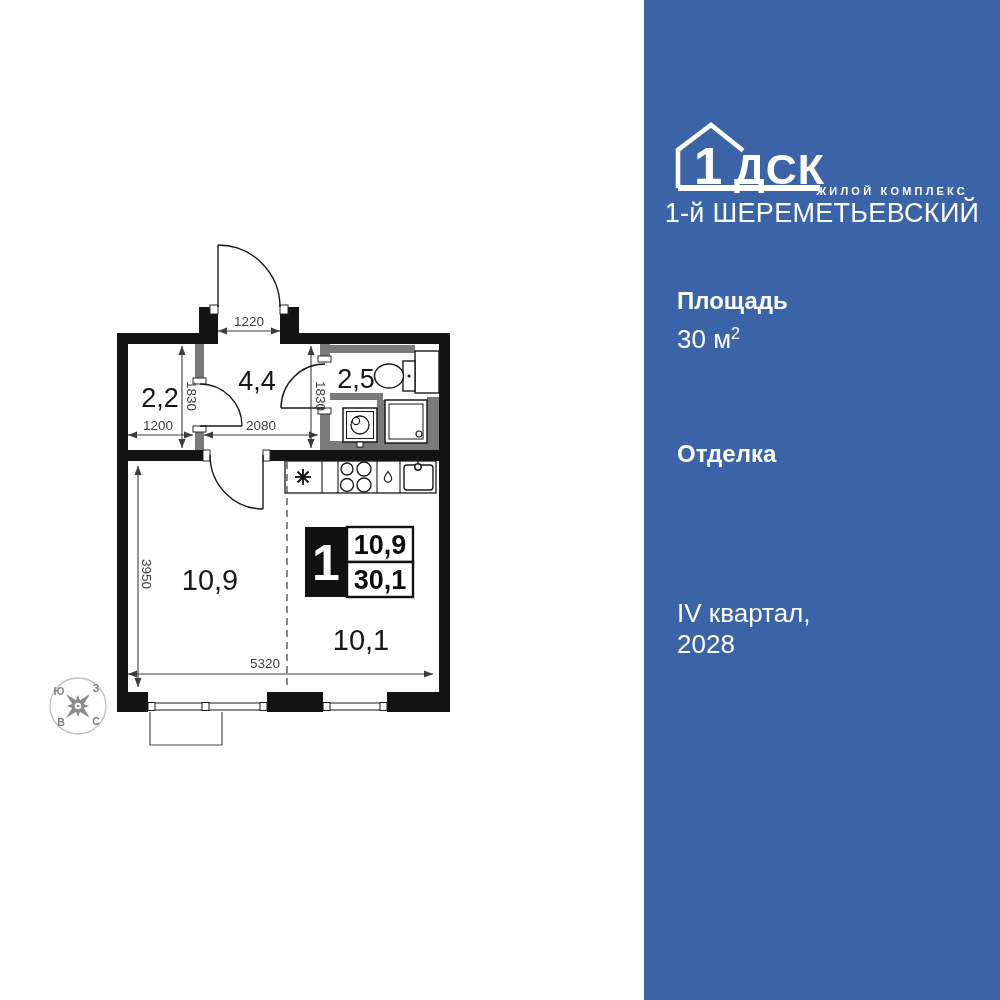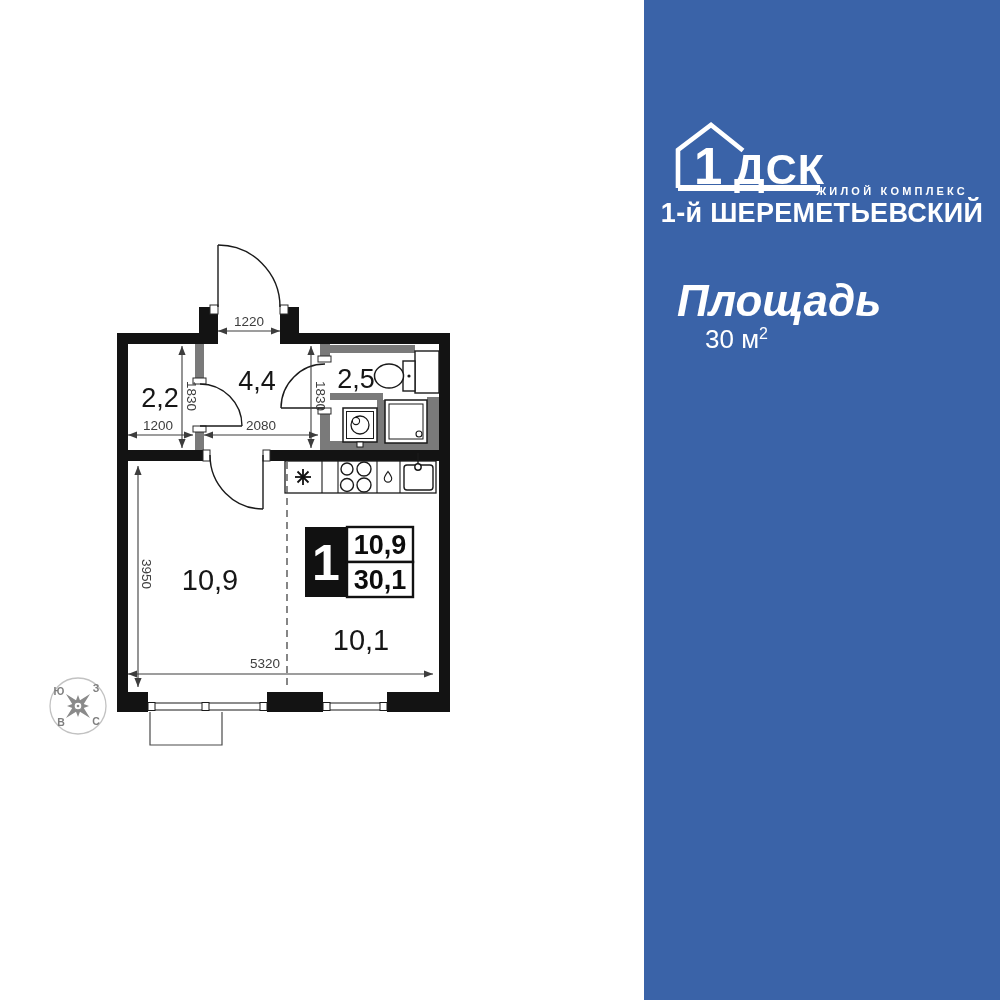--- a/index.html
+++ b/index.html
@@ -15,24 +15,24 @@
   .badge-one{fill:#ffffff;font-size:50px;font-weight:bold;}
   .compass-letter{fill:#7e7e7e;font-size:10.5px;font-weight:bold;}
   
   .sidebar{position:absolute;left:644px;top:0;width:356px;height:1000px;background:#3A63A8;color:#fff;}
   .logo-svg{position:absolute;left:0;top:110px;}
   .logo-svg text{font-family:"Liberation Sans","DejaVu Sans",sans-serif;fill:#fff;}
   .logo-one{font-size:51px;font-weight:bold;}
   .logo-dsk{font-size:43px;font-weight:bold;letter-spacing:1px;}
   .logo-tagline{font-size:11px;font-weight:bold;letter-spacing:3.2px;}
   .complex-title{position:absolute;top:198px;left:0;right:0;text-align:center;
-                 font-size:27px;font-weight:bold;letter-spacing:.3px;white-space:nowrap;}
+                 font-size:27px;font-weight:normal;letter-spacing:.3px;white-space:nowrap;}
   .spec{position:absolute;left:33px;right:20px;}
-  .spec-h{font-size:44px;font-weight:bold;line-height:38px;font-style:italic;}
-  .spec-v{font-size:26px;line-height:31px;margin-top:4px;font-weight:400;margin-left:28px;}
+  .spec-h{font-size:24px;font-weight:bold;line-height:38px;}
+  .spec-v{font-size:26px;line-height:31px;margin-top:4px;font-weight:400;}
   .spec-v sup{font-size:16px;line-height:0;vertical-align:9px;}
   .spec-area{top:282px;}
   .spec-finish{top:435px;}
   .spec-deadline{top:594px;}
 </style>
 </head>
 <body>
 
 <div class="stage">
 
@@ -226,21 +226,24 @@
     <div class="complex-title">1-й ШЕРЕМЕТЬЕВСКИЙ</div>
 
     <div class="spec spec-area">
       <div class="spec-h">Площадь</div>
       <div class="spec-v">
         <span>30 м</span><sup>2</sup>
       </div>
     </div>
 
     <div class="spec spec-finish">
+      <div class="spec-h">Отделка</div>
     </div>
 
     <div class="spec spec-deadline">
       <div class="spec-v">
+        <div>IV квартал,</div>
+        <div>2028</div>
       </div>
     </div>
 
   </div>
 </div>
 
 </body></html>

